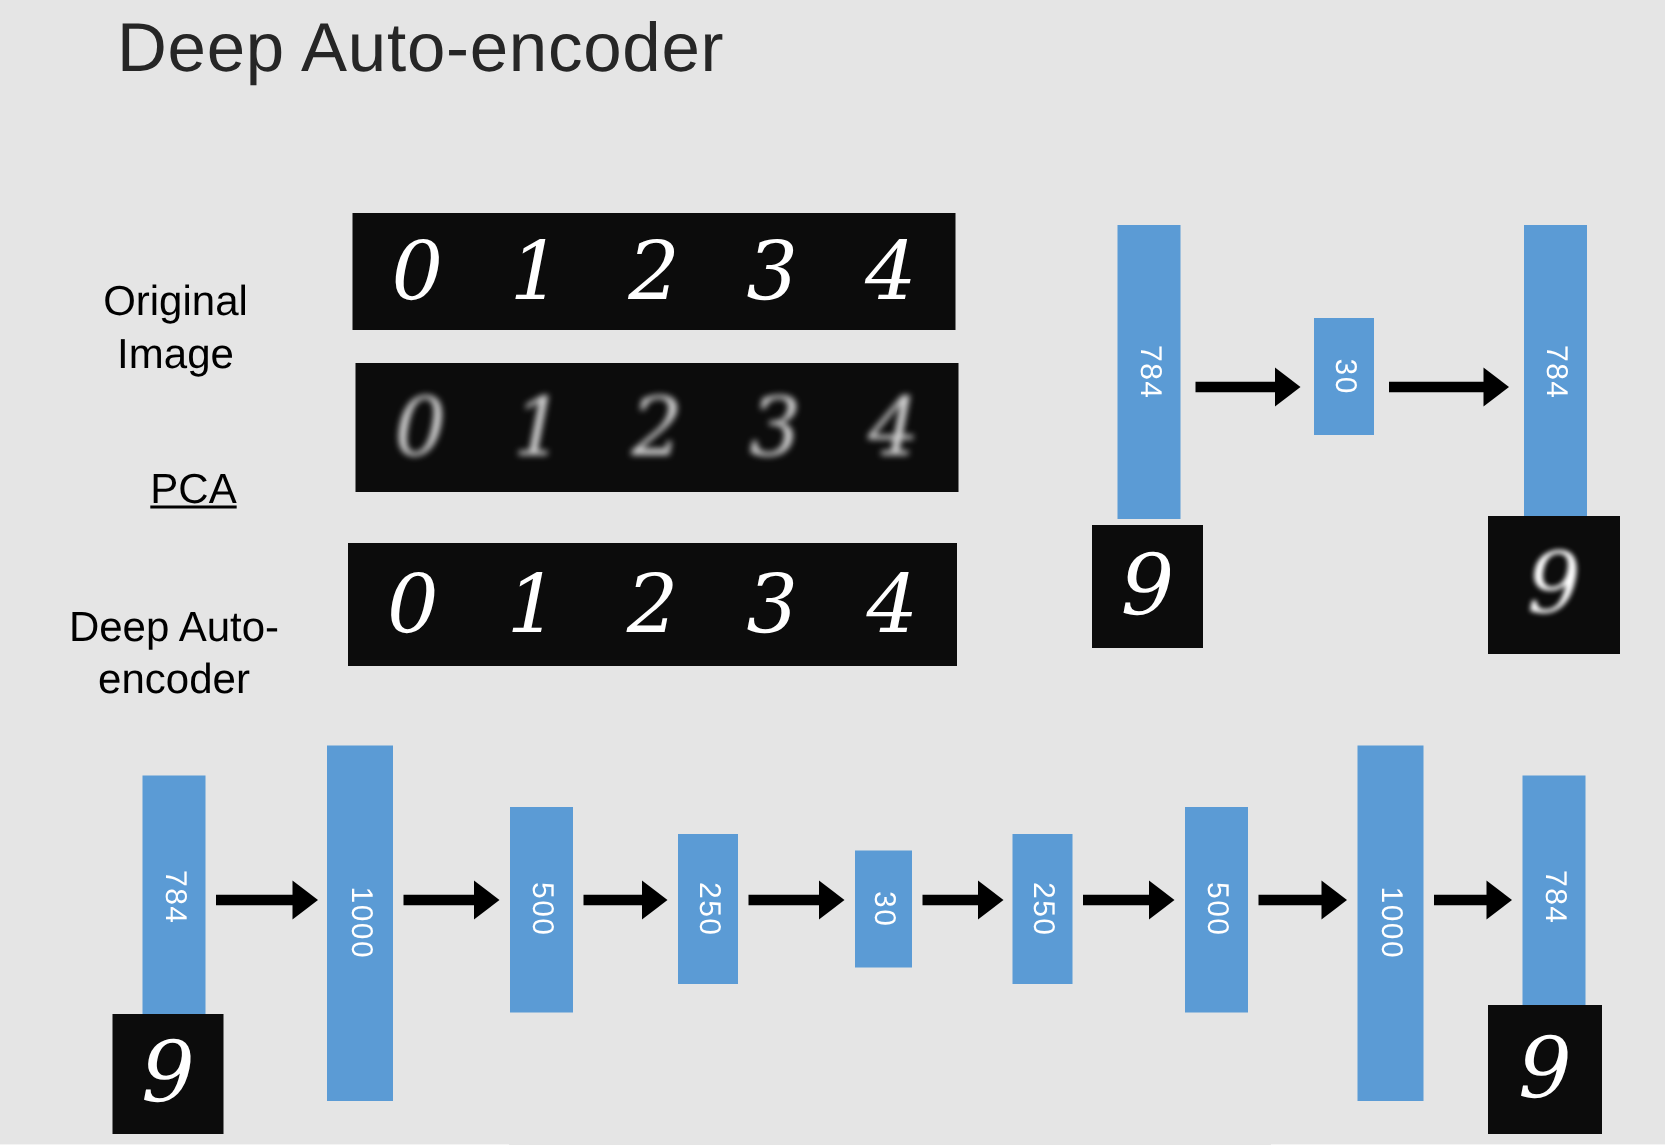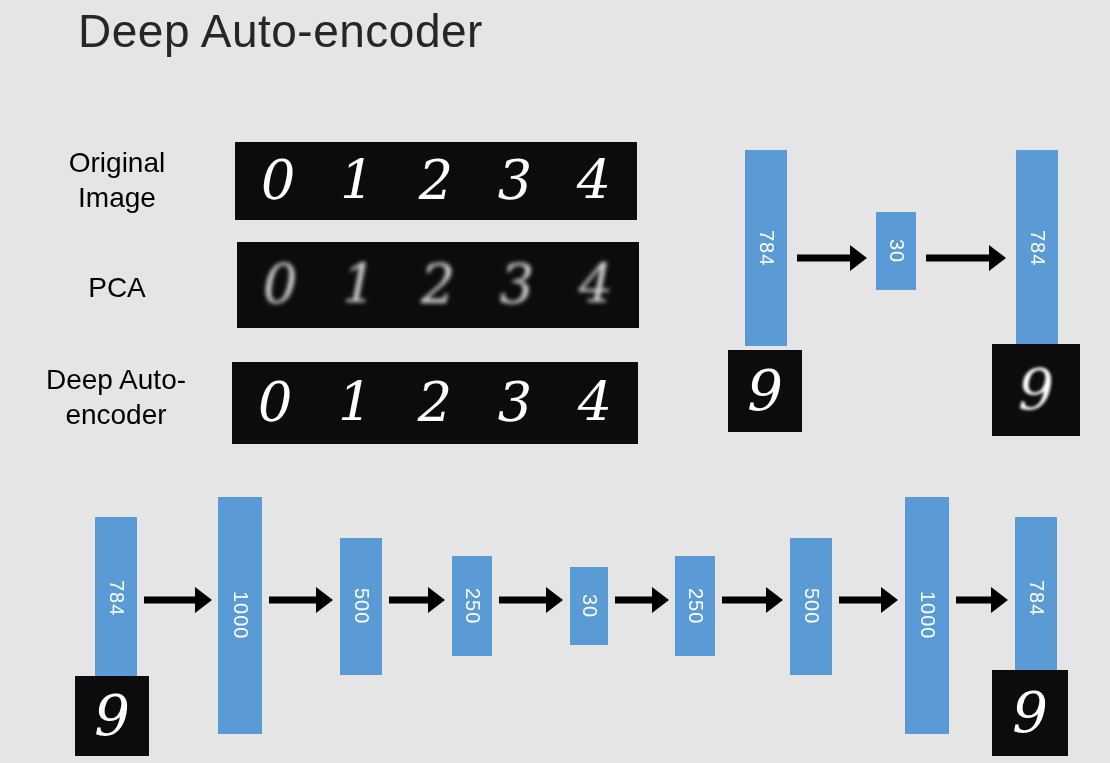--- a/index.html
+++ b/index.html
@@ -22,23 +22,24 @@
     letter-spacing: 0.5px;
   }
 
   
   .row-label {
     position: absolute;
     color: #000000;
     font-size: 28px;
     line-height: 1.25;
     text-align: center;
+    margin-top: 38px;
   }
   #label-original { left: 28px;  top: 145px; width: 178px; }
-  #label-pca      { left: 28px;  top: 270px; width: 178px; }
+  #label-pca      { left: 40px;  top: 270px; width: 178px; text-decoration: underline; }
   #label-deep     { left: 18px;  top: 362px; width: 196px; }
 
   
   .digit-strip {
     position: absolute;
     background: #0c0c0c;
     display: flex;
     align-items: center;
     justify-content: space-between;
     padding: 0 26px;

